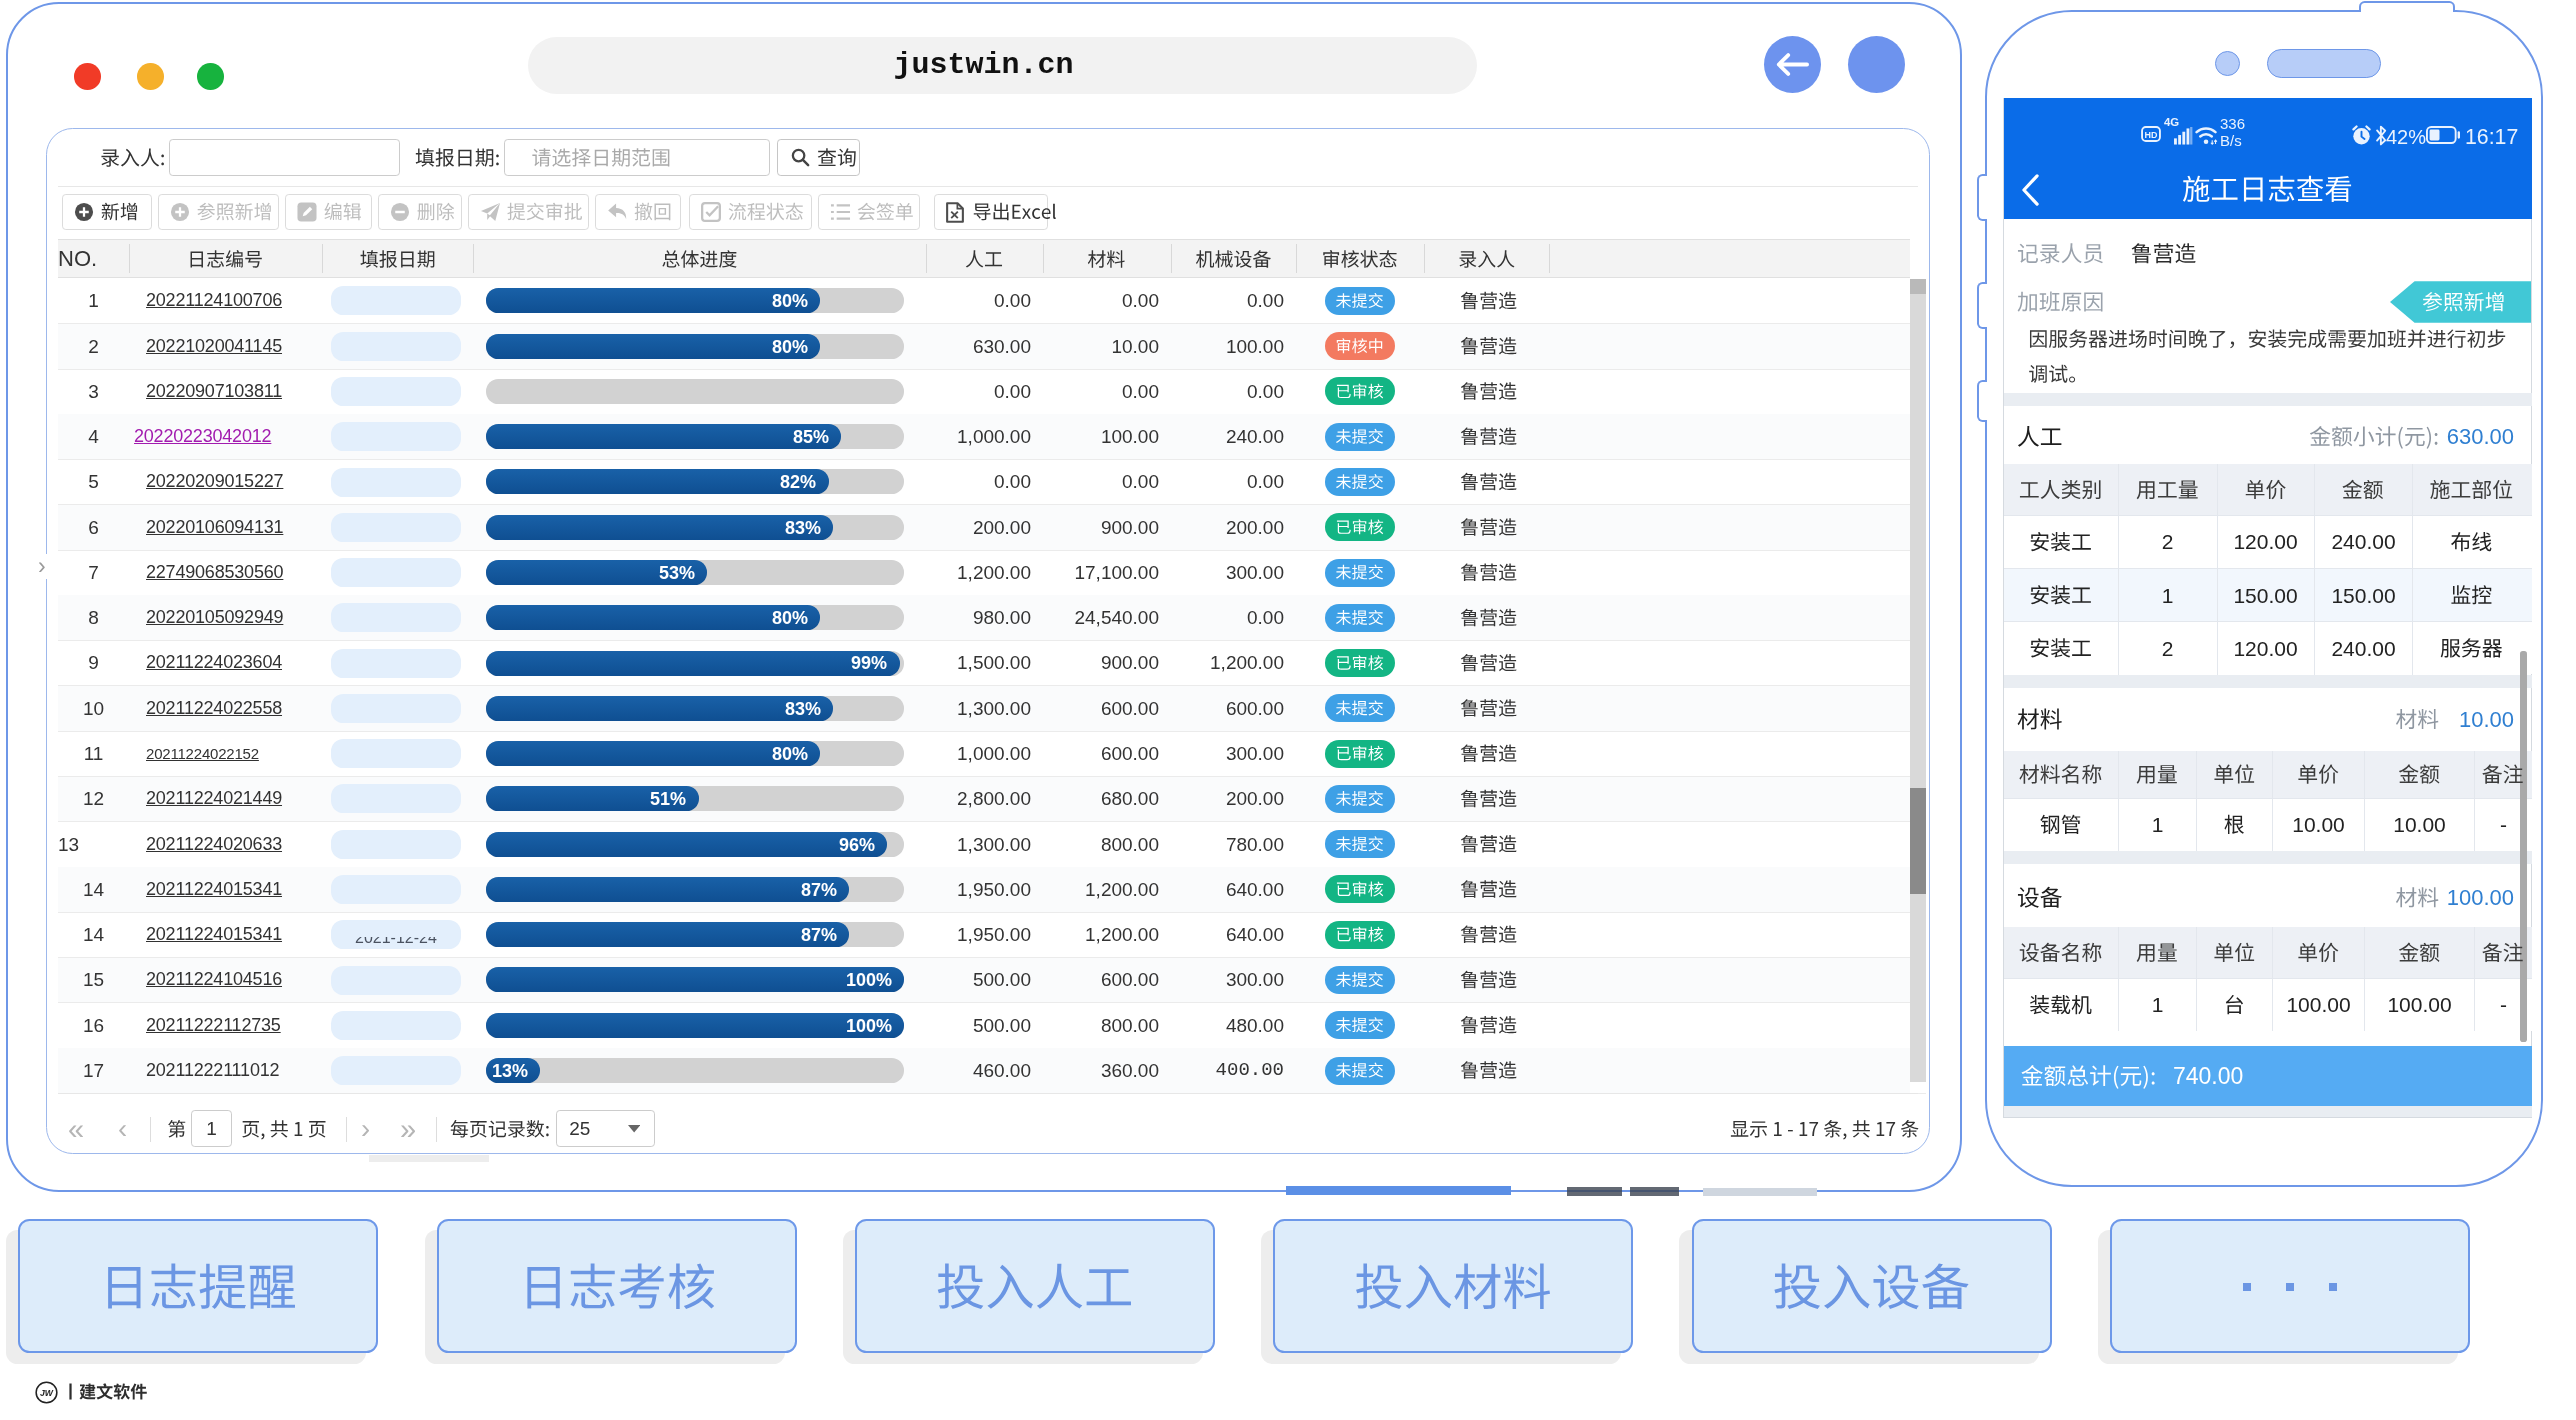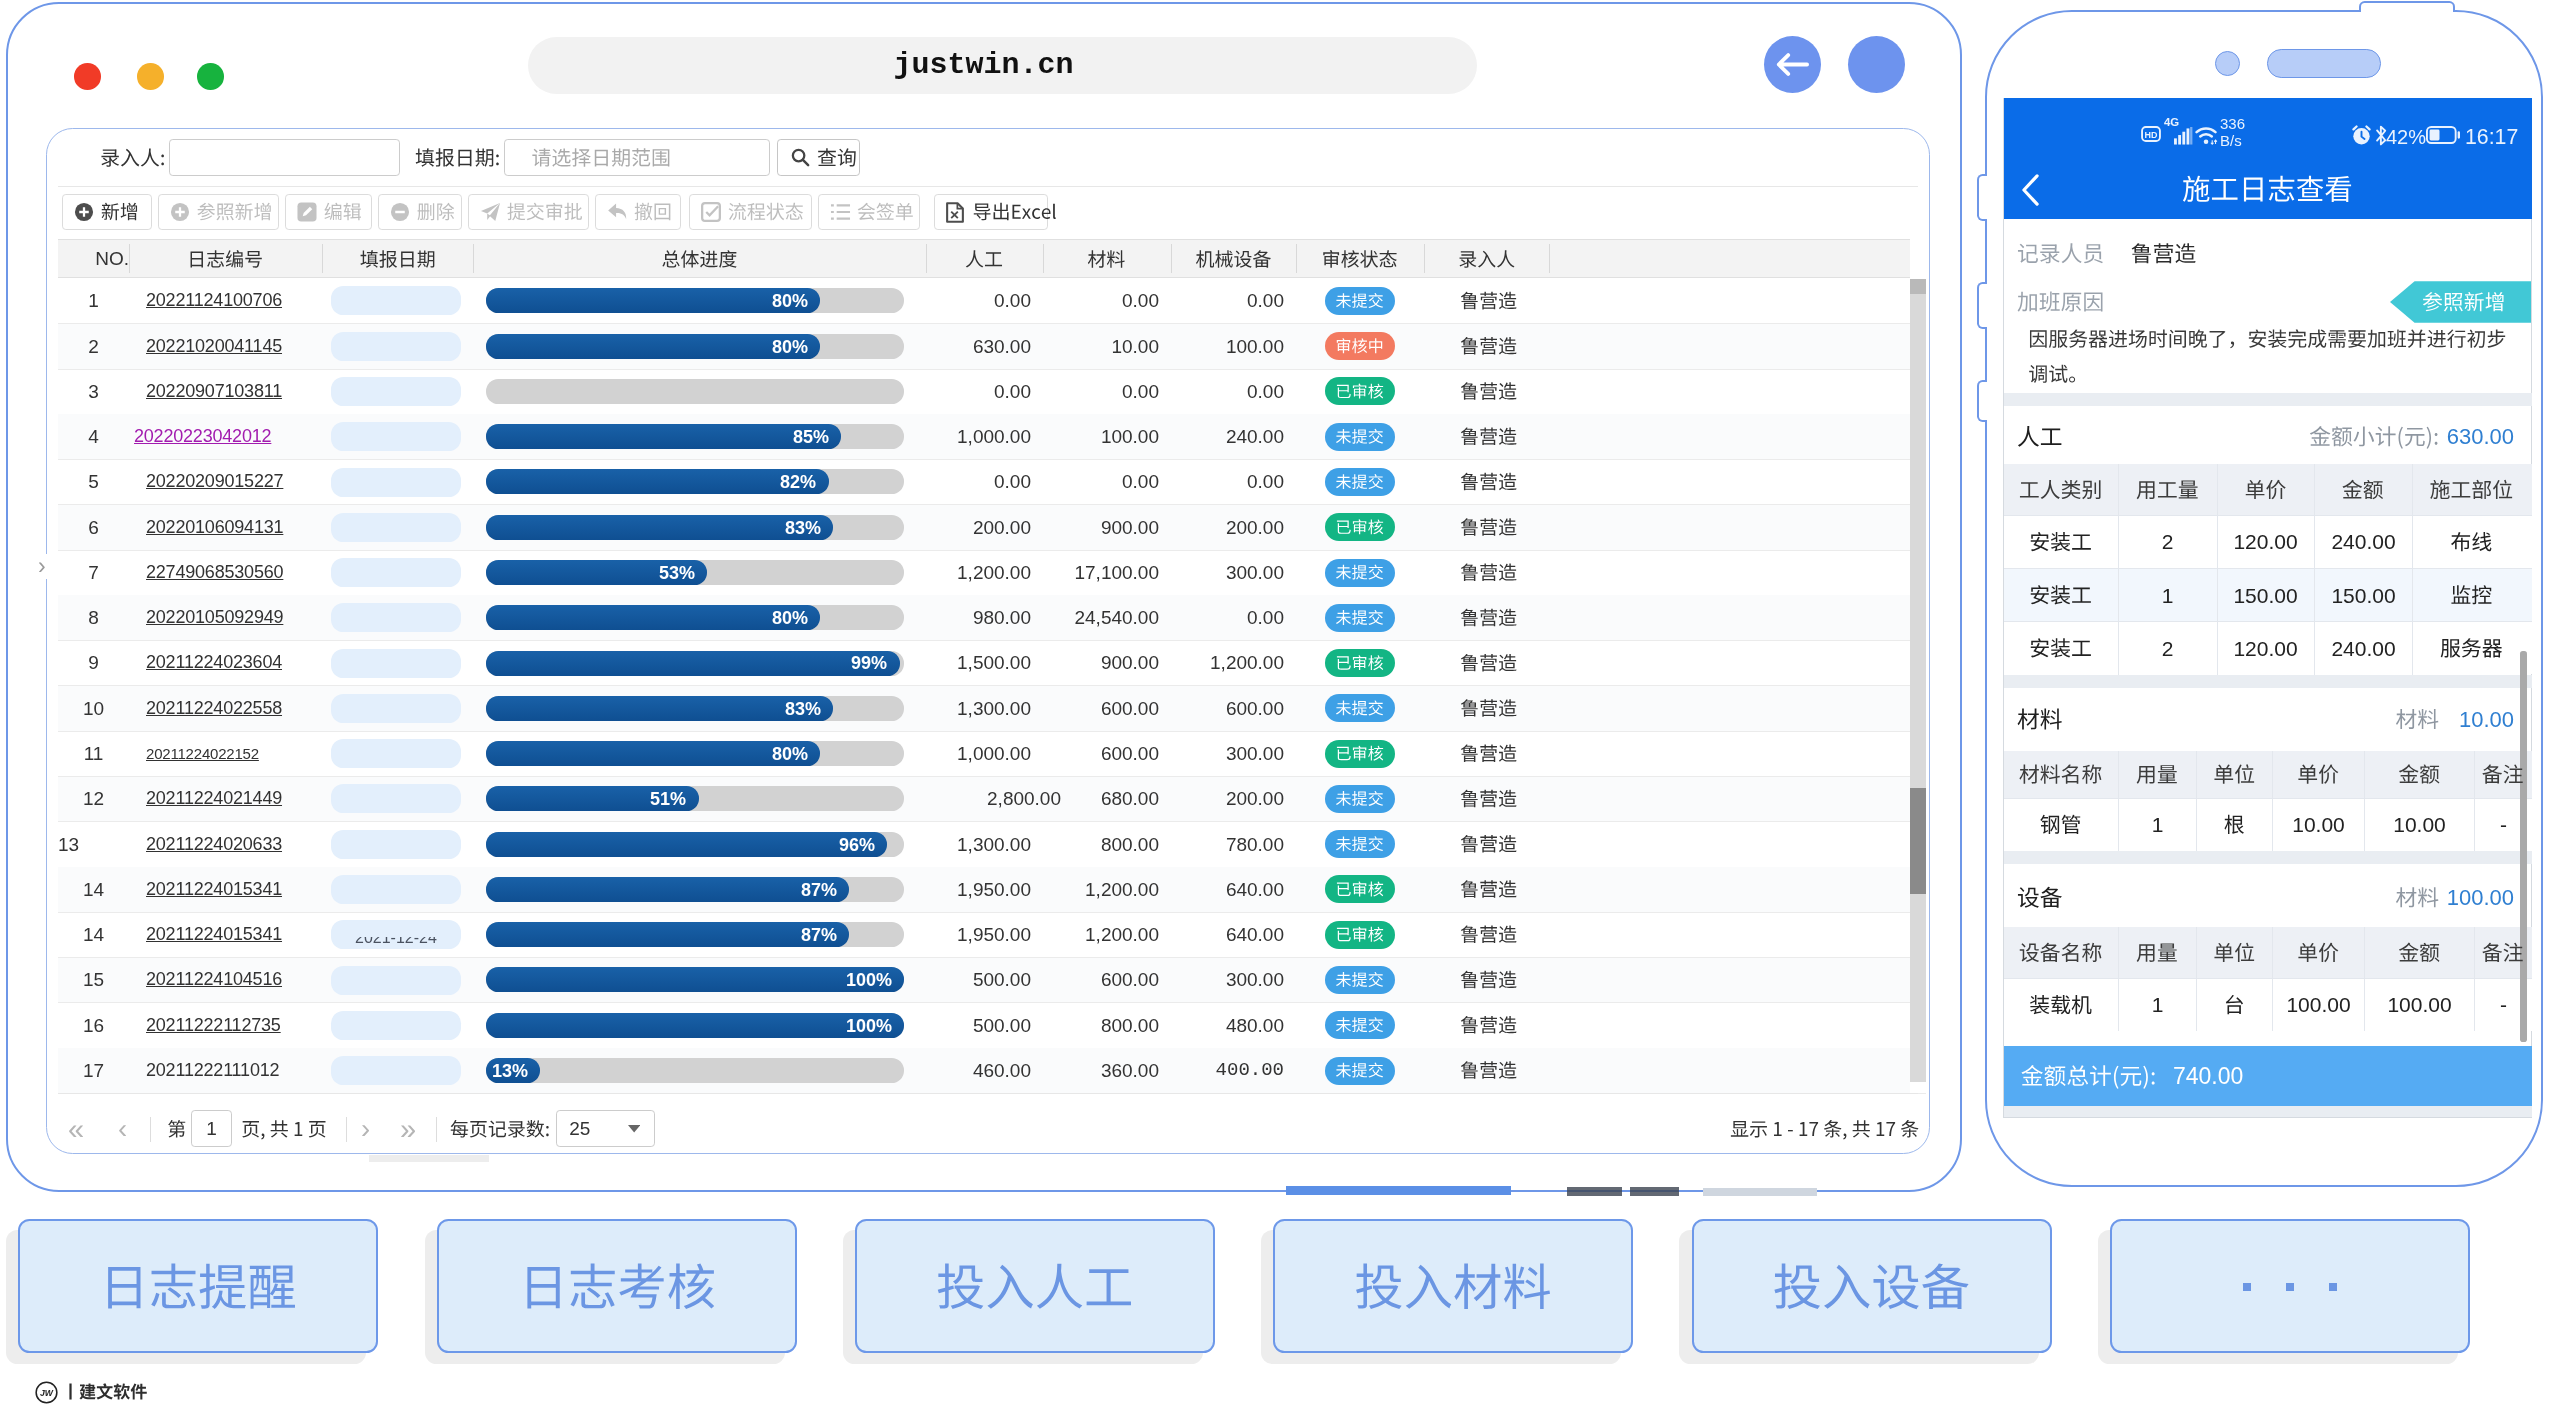--- a/index.html
+++ b/index.html
@@ -75,21 +75,21 @@
 <div style="position:absolute;left:58px;top:239px;width:1852px;height:39px;background:#f3f3f3;border-top:0.9px solid #e0e0e0;border-bottom:0.9px solid #e0e0e0"></div>
 <div style="position:absolute;left:129px;top:244px;width:0px;height:29px;border-left:0.9px solid #d8d8d8"></div>
 <div style="position:absolute;left:322px;top:244px;width:0px;height:29px;border-left:0.9px solid #d8d8d8"></div>
 <div style="position:absolute;left:473px;top:244px;width:0px;height:29px;border-left:0.9px solid #d8d8d8"></div>
 <div style="position:absolute;left:926px;top:244px;width:0px;height:29px;border-left:0.9px solid #d8d8d8"></div>
 <div style="position:absolute;left:1043px;top:244px;width:0px;height:29px;border-left:0.9px solid #d8d8d8"></div>
 <div style="position:absolute;left:1171px;top:244px;width:0px;height:29px;border-left:0.9px solid #d8d8d8"></div>
 <div style="position:absolute;left:1296px;top:244px;width:0px;height:29px;border-left:0.9px solid #d8d8d8"></div>
 <div style="position:absolute;left:1424px;top:244px;width:0px;height:29px;border-left:0.9px solid #d8d8d8"></div>
 <div style="position:absolute;left:1549px;top:244px;width:0px;height:29px;border-left:0.9px solid #d8d8d8"></div>
-<div style="position:absolute;left:58px;top:239px;width:71px;height:39px;font-family:'Liberation Sans',sans-serif;line-height:39px;text-align:right;font-size:19px;color:#333">NO.</div>
+<div style="position:absolute;left:58px;top:239px;width:71px;height:39px;font-family:'Liberation Sans',sans-serif;line-height:39px;text-align:left;font-size:22px;color:#333">NO.</div>
 <div style="position:absolute;left:58px;top:323px;width:1868px;height:0px;border-top:0.9px solid #ebebeb"></div>
 <div style="position:absolute;left:58px;top:289px;width:71px;height:23px;font-family:'Liberation Sans',sans-serif;line-height:23px;text-align:center;font-size:19px;color:#333">1</div>
 <div style="position:absolute;left:146px;top:289px;width:180px;height:23px;font-family:'Liberation Sans',sans-serif;line-height:23px;font-size:18px;letter-spacing:-0.2px;color:#323232;text-decoration:underline">20221124100706</div>
 <div style="position:absolute;left:331px;top:286px;width:130px;height:28.5px;border-radius:12.3px;background:#e3effc"></div>
 <div style="position:absolute;left:486px;top:288px;width:418px;height:25px;border-radius:12.3px;background:#d2d2d2"></div>
 <div style="position:absolute;left:486px;top:288px;width:334px;height:25px;border-radius:12.3px;background:linear-gradient(#1961a8,#0f4f92)"></div>
 <div style="position:absolute;left:486px;top:289px;width:322px;height:23px;font-family:'Liberation Sans',sans-serif;line-height:24px;text-align:right;font-size:18px;font-weight:bold;color:#fff">80%</div>
 <div style="position:absolute;left:898px;top:289px;width:133px;height:23px;font-family:'Liberation Sans',sans-serif;line-height:23px;text-align:right;font-size:19px;color:#333">0.00</div>
 <div style="position:absolute;left:1026px;top:289px;width:133px;height:23px;font-family:'Liberation Sans',sans-serif;line-height:23px;text-align:right;font-size:19px;color:#333">0.00</div>
 <div style="position:absolute;left:1151px;top:289px;width:133px;height:23px;font-family:'Liberation Sans',sans-serif;line-height:23px;text-align:right;font-size:19px;color:#333">0.00</div>
@@ -208,21 +208,21 @@
 <div style="position:absolute;left:1151px;top:742px;width:133px;height:23px;font-family:'Liberation Sans',sans-serif;line-height:23px;text-align:right;font-size:19px;color:#333">300.00</div>
 <div style="position:absolute;left:1325px;top:740px;width:70px;height:27.5px;border-radius:14.2px;background:#13b584"></div>
 <div style="position:absolute;left:58px;top:777px;width:1852px;height:45px;background:#fafbfc"></div>
 <div style="position:absolute;left:58px;top:821px;width:1868px;height:0px;border-top:0.9px solid #ebebeb"></div>
 <div style="position:absolute;left:58px;top:787px;width:71px;height:23px;font-family:'Liberation Sans',sans-serif;line-height:23px;text-align:center;font-size:19px;color:#333">12</div>
 <div style="position:absolute;left:146px;top:787px;width:180px;height:23px;font-family:'Liberation Sans',sans-serif;line-height:23px;font-size:18px;letter-spacing:-0.2px;color:#323232;text-decoration:underline">20211224021449</div>
 <div style="position:absolute;left:331px;top:784px;width:130px;height:28.5px;border-radius:12.3px;background:#e3effc"></div>
 <div style="position:absolute;left:486px;top:786px;width:418px;height:25px;border-radius:12.3px;background:#d2d2d2"></div>
 <div style="position:absolute;left:486px;top:786px;width:213px;height:25px;border-radius:12.3px;background:linear-gradient(#1961a8,#0f4f92)"></div>
 <div style="position:absolute;left:486px;top:787px;width:200px;height:23px;font-family:'Liberation Sans',sans-serif;line-height:24px;text-align:right;font-size:18px;font-weight:bold;color:#fff">51%</div>
-<div style="position:absolute;left:928px;top:787px;width:133px;height:23px;font-family:'Liberation Sans',sans-serif;line-height:23px;text-align:right;font-size:19px;color:#333">2,800.00</div>
+<div style="position:absolute;left:898px;top:787px;width:133px;height:23px;font-family:'Liberation Sans',sans-serif;line-height:23px;text-align:right;font-size:19px;color:#333">2,800.00</div>
 <div style="position:absolute;left:1026px;top:787px;width:133px;height:23px;font-family:'Liberation Sans',sans-serif;line-height:23px;text-align:right;font-size:19px;color:#333">680.00</div>
 <div style="position:absolute;left:1151px;top:787px;width:133px;height:23px;font-family:'Liberation Sans',sans-serif;line-height:23px;text-align:right;font-size:19px;color:#333">200.00</div>
 <div style="position:absolute;left:1325px;top:785px;width:70px;height:27.5px;border-radius:14.2px;background:#3ea0e6"></div>
 <div style="position:absolute;left:58px;top:867px;width:1868px;height:0px;border-top:0.9px solid #ebebeb"></div>
 <div style="position:absolute;left:58px;top:833px;width:71px;height:23px;font-family:'Liberation Sans',sans-serif;line-height:23px;text-align:left;font-size:19px;color:#333">13</div>
 <div style="position:absolute;left:146px;top:833px;width:180px;height:23px;font-family:'Liberation Sans',sans-serif;line-height:23px;font-size:18px;letter-spacing:-0.2px;color:#323232;text-decoration:underline">20211224020633</div>
 <div style="position:absolute;left:331px;top:830px;width:130px;height:28.5px;border-radius:12.3px;background:#e3effc"></div>
 <div style="position:absolute;left:486px;top:832px;width:418px;height:25px;border-radius:12.3px;background:#d2d2d2"></div>
 <div style="position:absolute;left:486px;top:832px;width:401px;height:25px;border-radius:12.3px;background:linear-gradient(#1961a8,#0f4f92)"></div>
 <div style="position:absolute;left:486px;top:833px;width:389px;height:23px;font-family:'Liberation Sans',sans-serif;line-height:24px;text-align:right;font-size:18px;font-weight:bold;color:#fff">96%</div>

